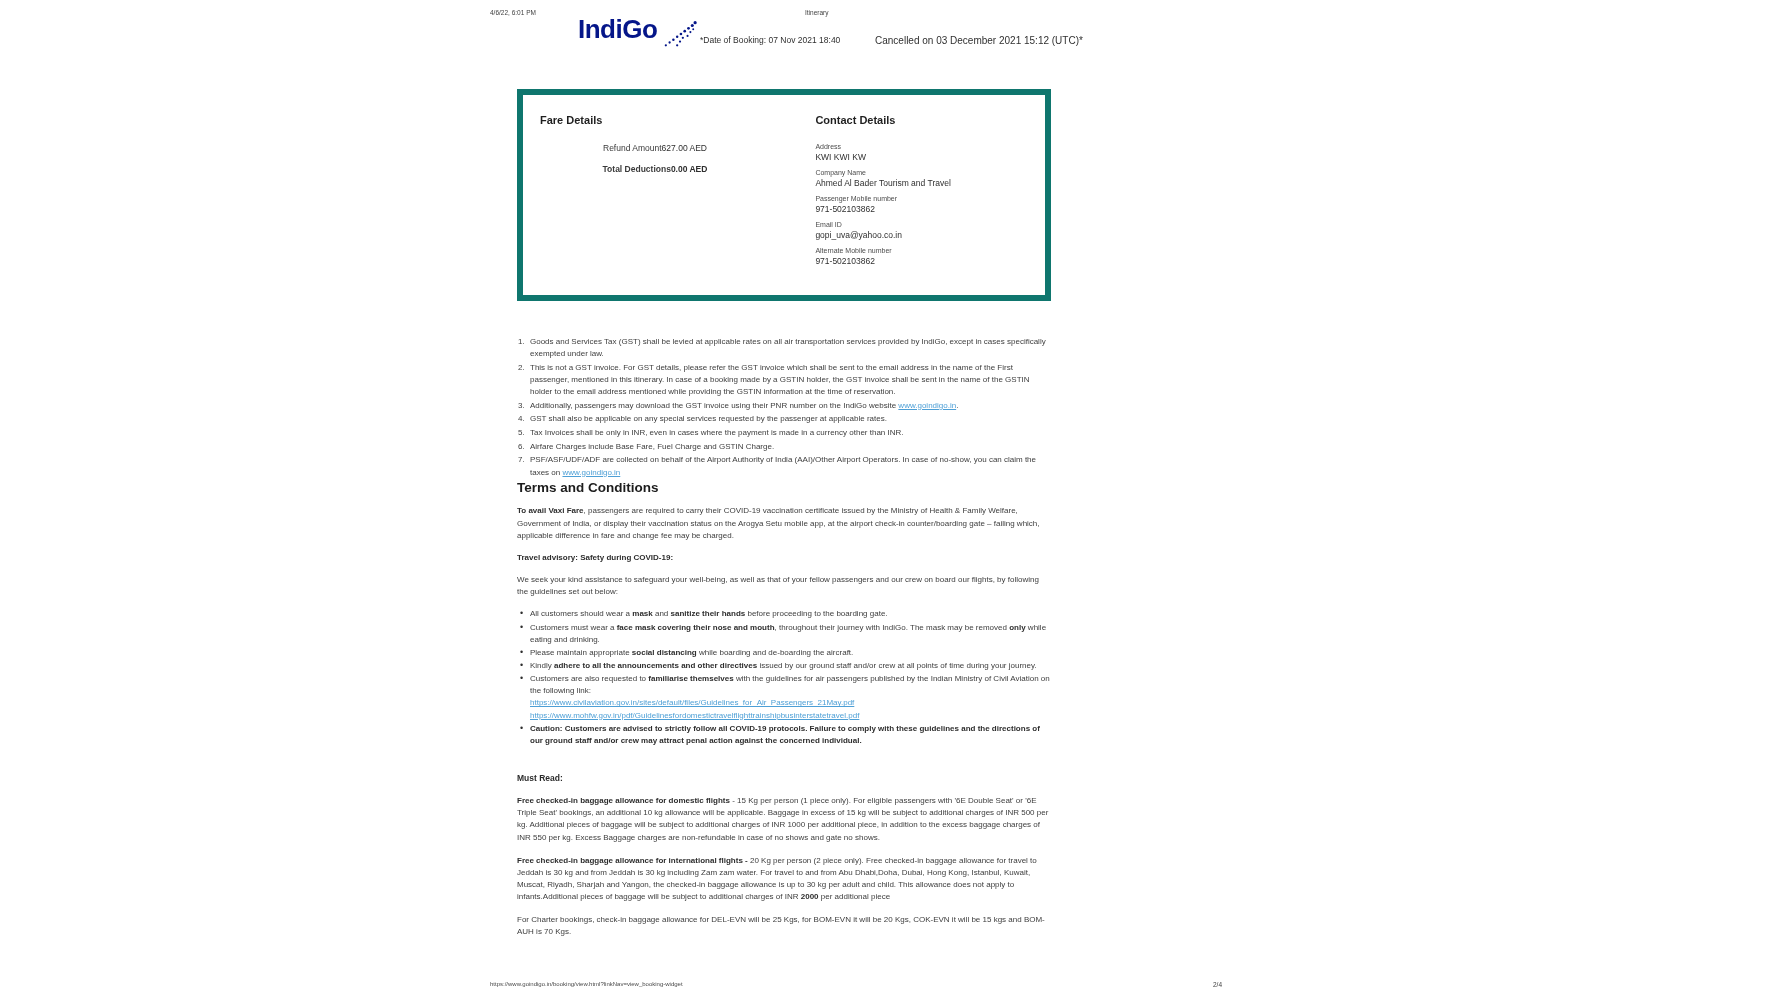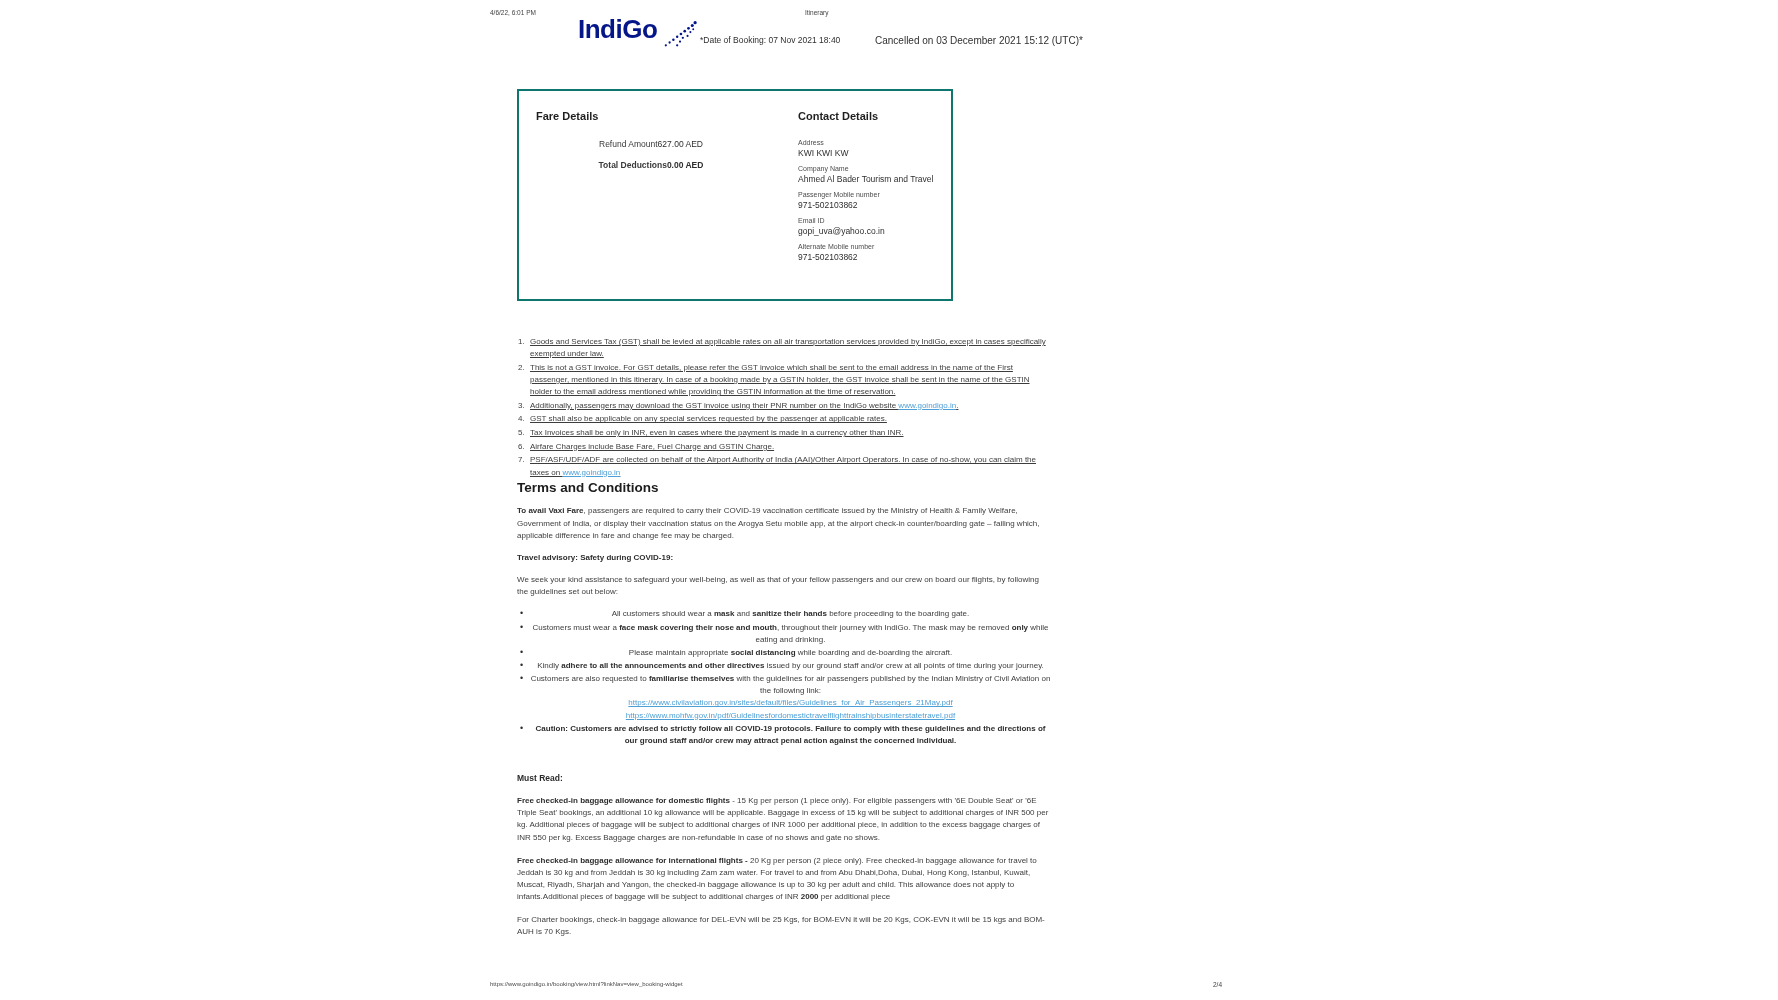--- a/index.html
+++ b/index.html
@@ -23,44 +23,44 @@
 
   
   .logo-wrap { position:absolute; left:578px; top:15px; display:flex; align-items:flex-start; }
   .logo-text { font-size:26px; font-weight:700; letter-spacing:-0.5px; color:#051689; line-height:1.1; }
   .plane { margin-left:4px; margin-top:2px; }
   .booking-date { position:absolute; left:700px; top:35px; font-size:8.5px; color:#303030; }
   .cancelled    { position:absolute; left:875px; top:35px; font-size:10px; color:#303030; }
 
   
   .details-box {
-    position:absolute; left:517px; top:89px; width:436px; height:212px;
-    border:2px solid #0f766e; background:#fff; display:flex;
+    position:absolute; left:517px; top:89px; width:534px; height:212px;
+    border:6px solid #0f766e; background:#fff; display:flex;
   }
   .fare-col { width:265px; padding:19px 0 0 17px; }
   .contact-col { width:250px; padding:19px 0 0 16px; margin-left:16px; }
   .panel-title { font-size:11px; font-weight:700; color:#1f1f1f; margin-bottom:17px; }
   .fare-row { display:flex; justify-content:center; width:230px; margin-bottom:11px; font-size:8.5px; }
   .fare-row .lab { color:#3a3a3a; }
   .fare-row .val { color:#2e2e2e; }
   .fare-row.bold .lab, .fare-row.bold .val { font-weight:700; }
   .cfield { margin-bottom:7px; }
   .cfield .flab { font-size:7px; color:#4c4c4c; margin-bottom:2px; }
   .cfield .fval { font-size:8.5px; color:#2f2f2f; }
 
   
   .content { position:absolute; left:517px; top:336px; width:534px; }
   h2.sect { font-size:13px; font-weight:700; color:#1c1c1c; line-height:1.2; margin-bottom:9px; }
   h2.sect.tnc { font-size:13.5px; }
   .content p, .content li { font-size:8px; line-height:1.52; color:#3d3d3d; }
   .content p { margin-bottom:10px; }
   ol.notes { list-style:none; counter-reset:n; margin-bottom:0; }
-  ol.notes li { counter-increment:n; position:relative; padding-left:13px; margin-bottom:1.5px;text-decoration:underline; }
+  ol.notes li { counter-increment:n; position:relative; padding-left:13px; margin-bottom:1.5px; }
   ol.notes li::before { content:counter(n) "."; position:absolute; left:1px; top:0; }
-  ul.guide { list-style:none; margin:5px 0 0 0;text-align:center; }
+  ul.guide { list-style:none; margin:5px 0 0 0; }
   ul.guide li { position:relative; padding-left:13px; margin-bottom:1px; }
   ul.guide li::before { content:"•"; position:absolute; left:3px; top:-1px; font-size:9px; color:#2e2e2e; }
   .must-heading { font-size:8.5px; font-weight:700; color:#2b2b2b; margin-top:26px; margin-bottom:12px; }
   .content p.mr { margin-bottom:11px; }
 </style>
 </head>
 <body>
 
 <div class="print-meta" id="ph-left">4/6/22, 6:01 PM</div>
 <div class="print-meta" id="ph-center">Itinerary</div>

